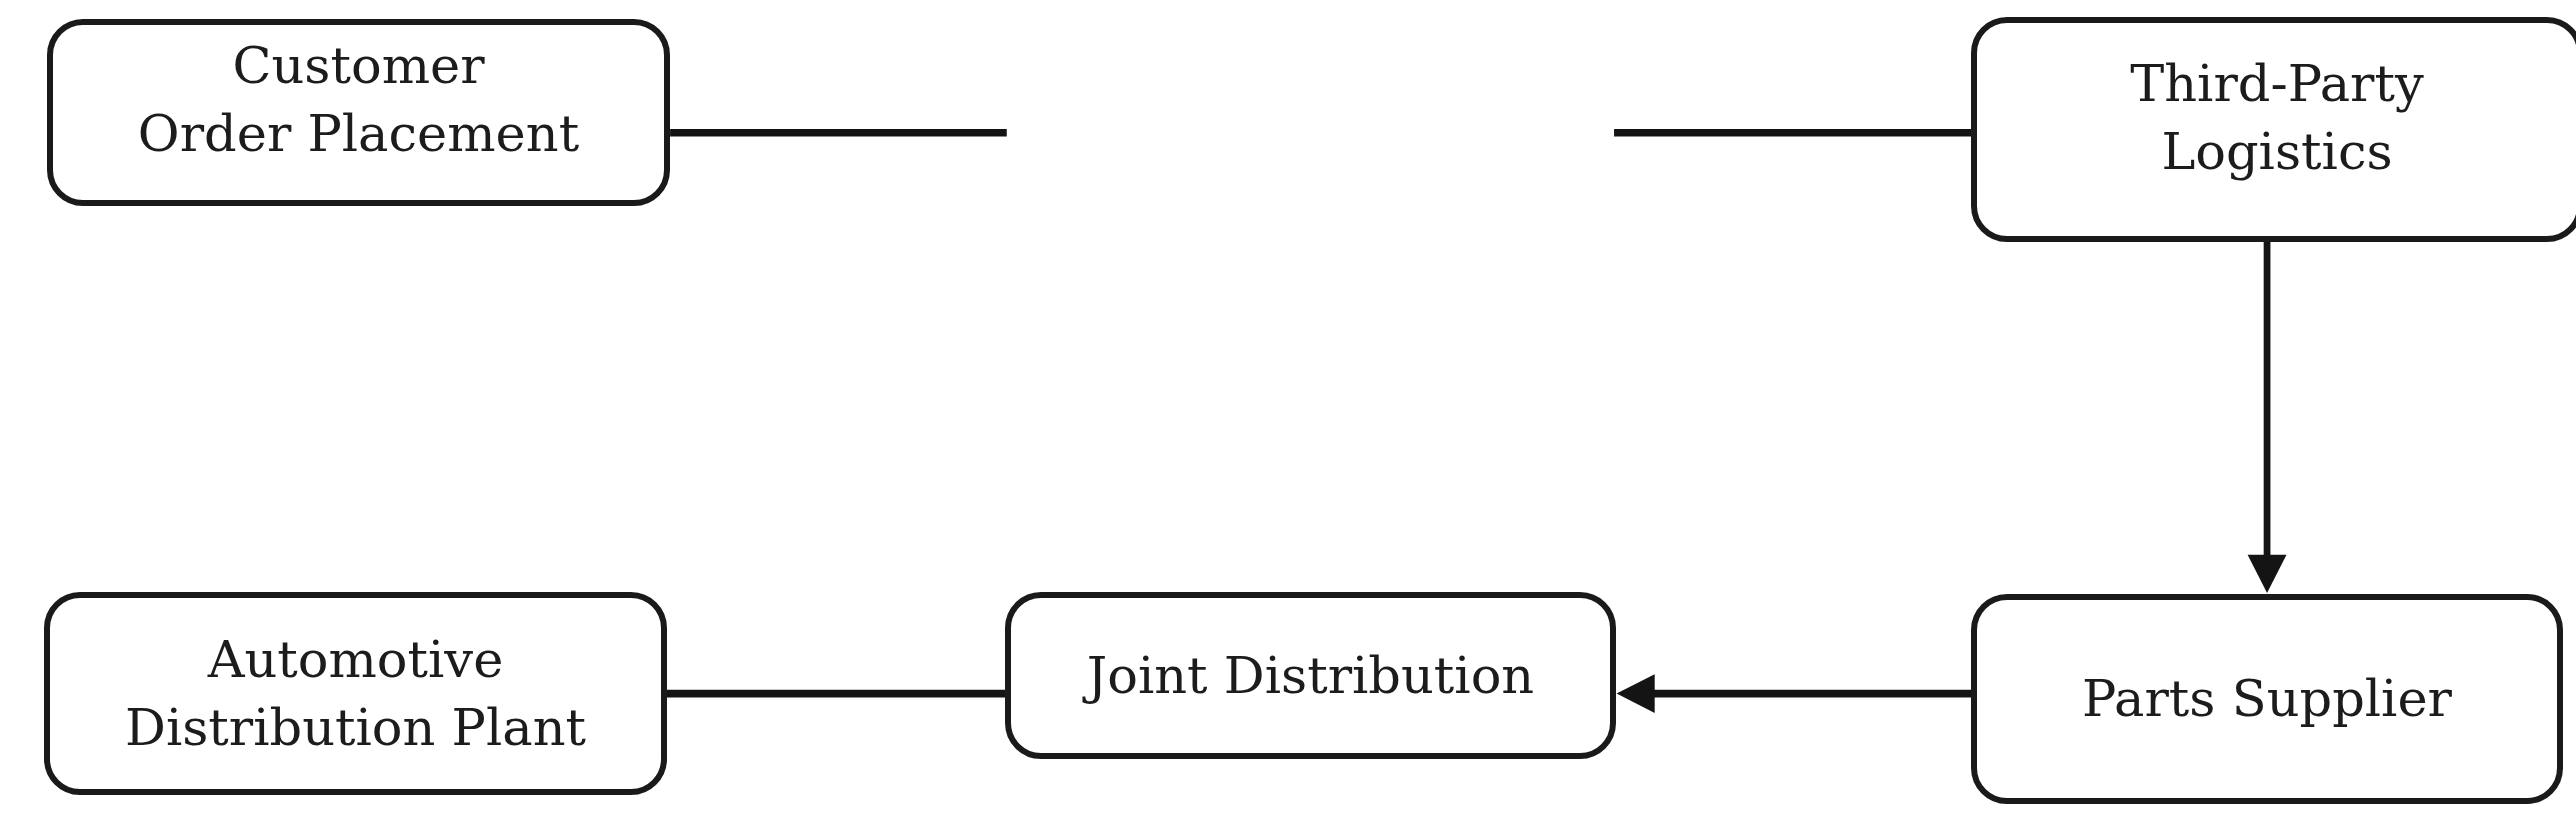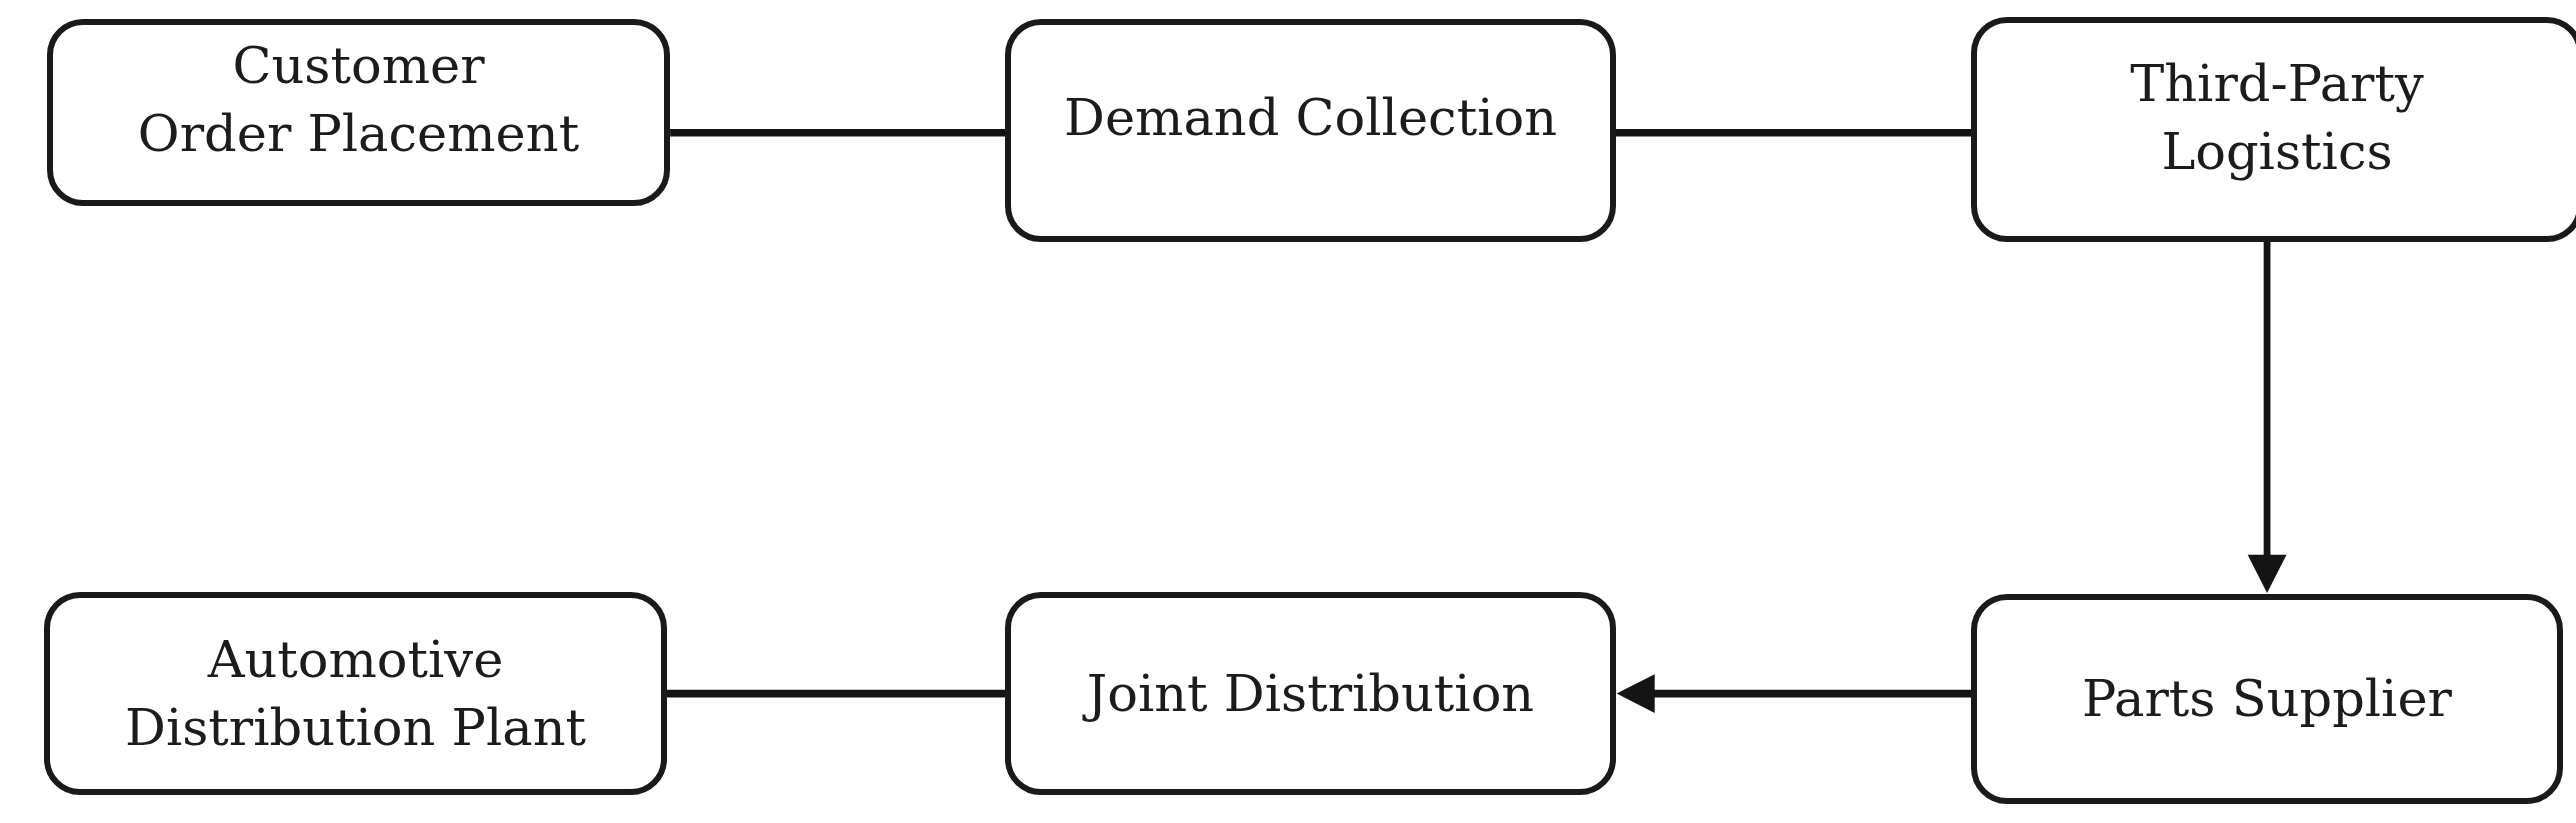--- a/index.html
+++ b/index.html
@@ -38,21 +38,21 @@
     color: #1c1c1c;
     white-space: pre-line;
   }
   .node.top-row {
     padding-bottom: 24px; 
   }
   #node-customer-order-placement   { left: 47px;   top: 18.6px;  width: 623px; height: 187px; }
   #node-demand-collection          { left: 1005px; top: 18.6px;  width: 611px; height: 223px; }
   #node-third-party-logistics      { left: 1971px; top: 17px;  width: 612px; height: 225px; }
   #node-automotive-manufacturing   { left: 44px;   top: 592px; width: 623px; height: 203px; }
-  #node-joint-distribution         { left: 1005px; top: 592px; width: 611px; height: 203px; }
+  #node-joint-distribution         { left: 1005px; top: 592px; width: 611px; height: 167px; }
   #node-parts-supplier             { left: 1971px; top: 594px; width: 592px; height: 210px; }
 </style>
 </head>
 <body>
 
 <div id="canvas">
 
   <svg id="edges" viewBox="0 0 3045 973" xmlns="http://www.w3.org/2000/svg">
 
     <line x1="792" y1="157" x2="1190" y2="157" stroke="#141414" stroke-width="9"></line>
@@ -66,23 +66,20 @@
     <polygon points="1911,820 1956,797 1956,843" fill="#141414"></polygon>
 
     <line x1="1190" y1="820" x2="786" y2="820" stroke="#141414" stroke-width="9"></line>
   </svg>
 
   <div class="node top-row" id="node-customer-order-placement">
     <span>Customer
 Order Placement</span>
   </div>
 
-  <div class="node top-row" id="node-demand-collection">
-    <span>Demand Collection</span>
-  </div>
 
   <div class="node top-row" id="node-third-party-logistics">
     <span>Third-Party
 Logistics</span>
   </div>
 
   <div class="node" id="node-automotive-manufacturing">
     <span>Automotive
 Distribution Plant</span>
   </div>

